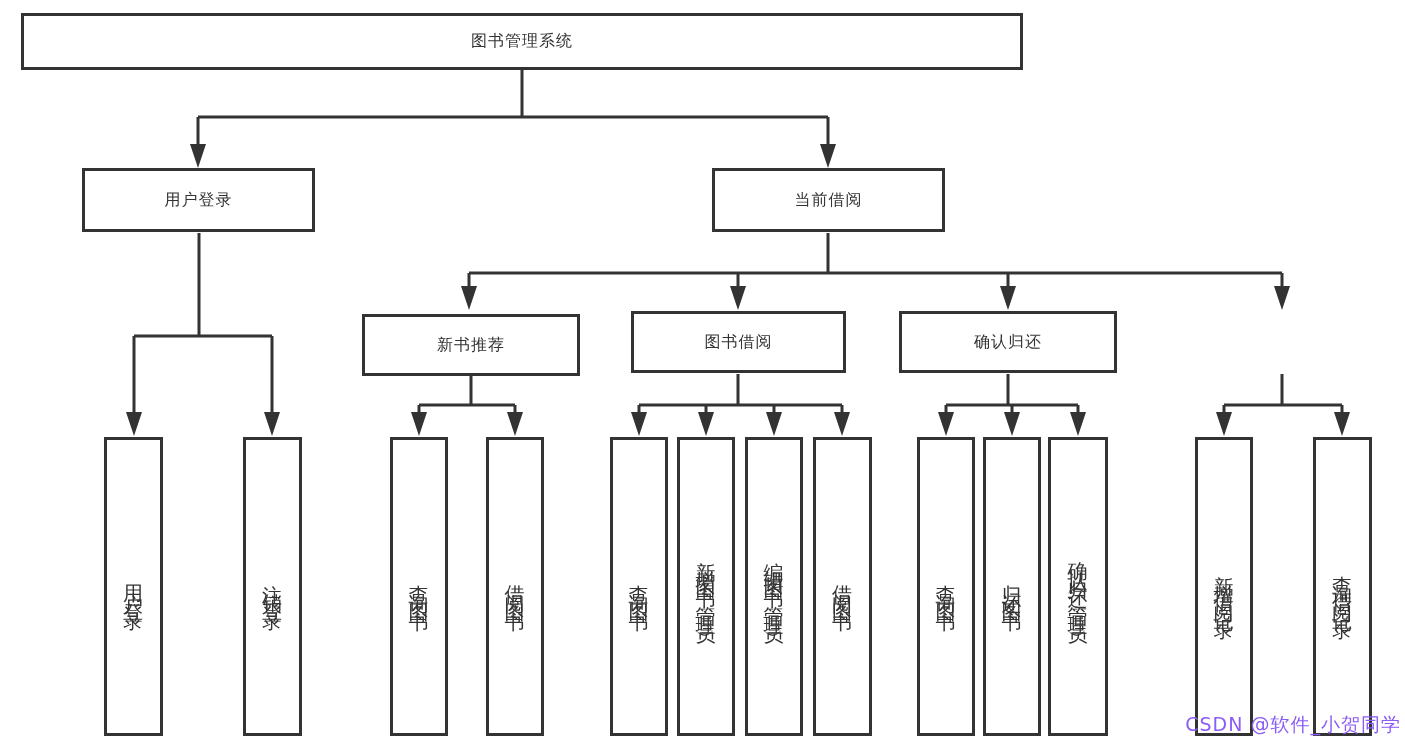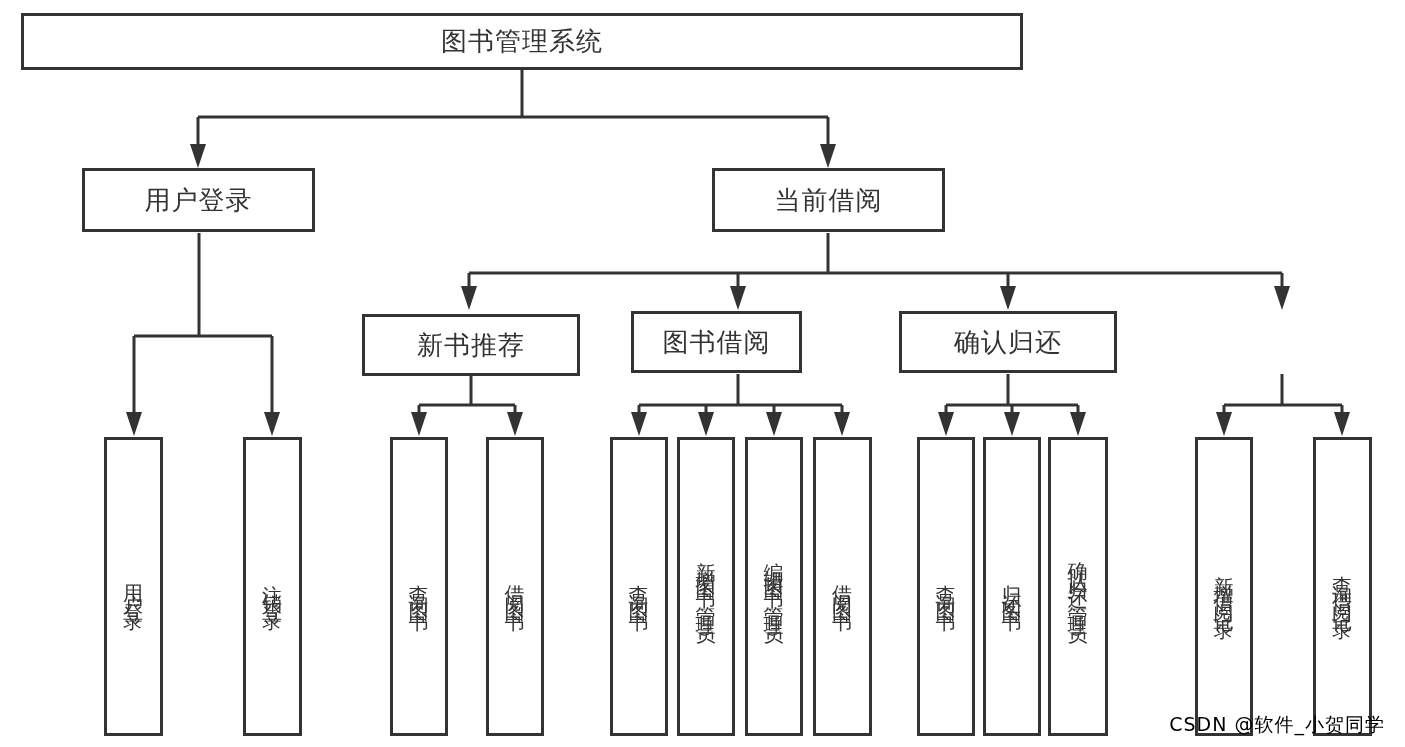--- a/index.html
+++ b/index.html
@@ -26,38 +26,38 @@
   .node {
     position: absolute;
     box-sizing: border-box;
     background: #ffffff;
     border: 3px solid #333333;
     display: flex;
     align-items: center;
     justify-content: center;
   }
   .hbox .label {
-    font-size: 26px;
+    font-size: 16px;
     letter-spacing: 1px;
     white-space: nowrap;
   }
   .vbox .label {
     writing-mode: vertical-rl;
     text-orientation: mixed;
     font-size: 20px;
     line-height: 1;
     letter-spacing: 9px;
     white-space: nowrap;
   }
   .watermark {
     position: absolute;
-    right: 20px;
+    right: 4px;
     bottom: 9px;
     font-size: 19px;
-    color: #000000;
+    color: #8b5cf6;
     letter-spacing: 1px;
     white-space: nowrap;
   }
 </style>
 </head>
 <body>
 
 <div class="canvas">
 
   <svg class="connectors" viewBox="0 0 1405 747" xmlns="http://www.w3.org/2000/svg">
@@ -133,21 +133,21 @@
   <div class="node hbox" style="left:82px;top:168px;width:233px;height:64px">
     <span class="label">用户登录</span>
   </div>
   <div class="node hbox" style="left:712px;top:168px;width:233px;height:64px">
     <span class="label">当前借阅</span>
   </div>
 
   <div class="node hbox" style="left:362px;top:314px;width:218px;height:62px">
     <span class="label">新书推荐</span>
   </div>
-  <div class="node hbox" style="left:631px;top:311px;width:171px;height:62px">
+  <div class="node hbox" style="left:631px;top:311px;width:215px;height:62px">
     <span class="label">图书借阅</span>
   </div>
   <div class="node hbox" style="left:899px;top:311px;width:218px;height:62px">
     <span class="label">确认归还</span>
   </div>
 
   <div class="node vbox" style="left:104px;top:437px;width:59px;height:299px">
     <span class="label">用户登录</span>
   </div>
   <div class="node vbox" style="left:243px;top:437px;width:59px;height:299px">

